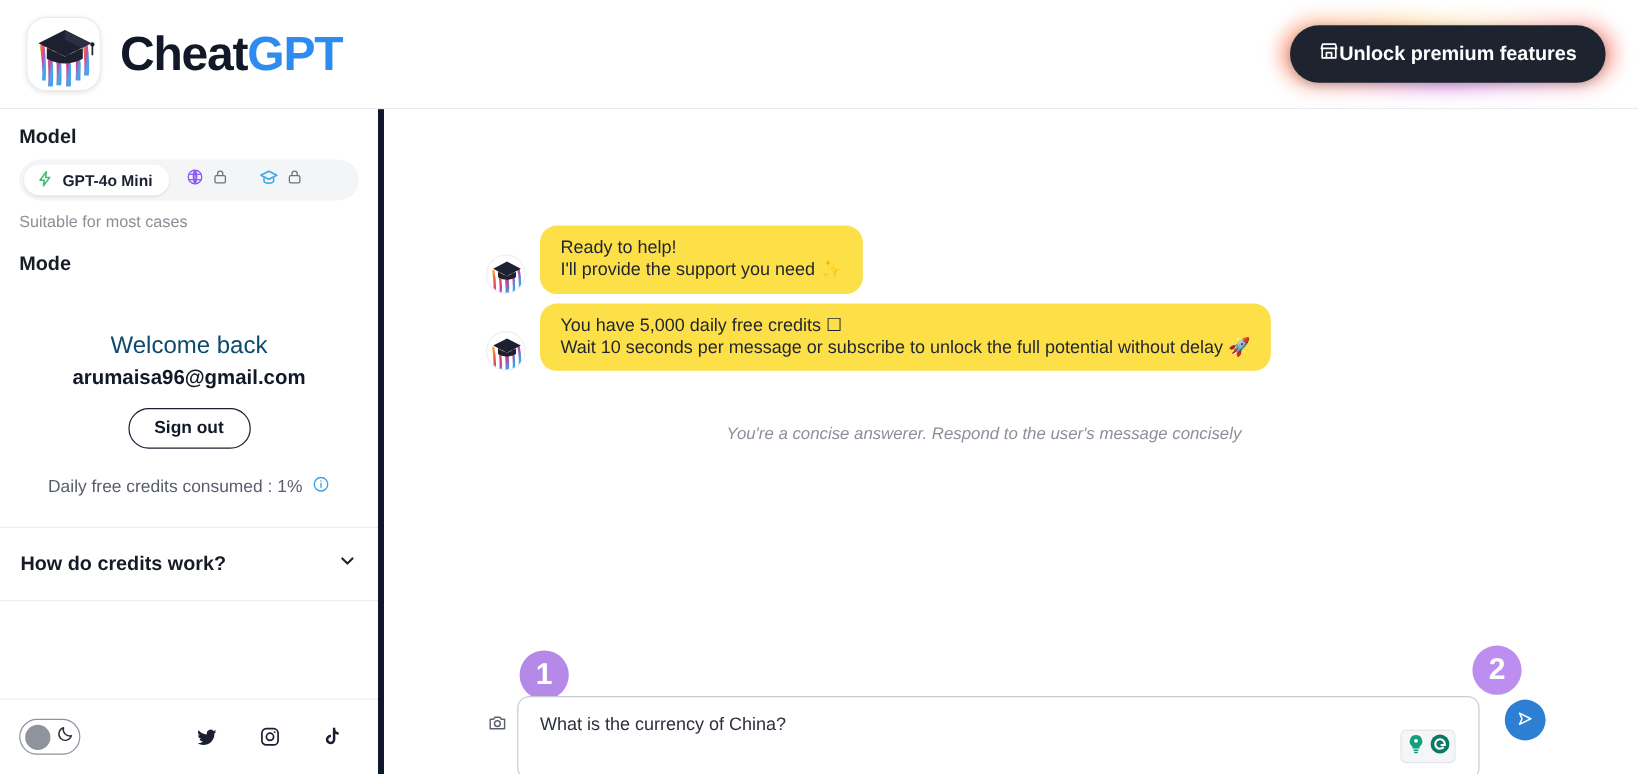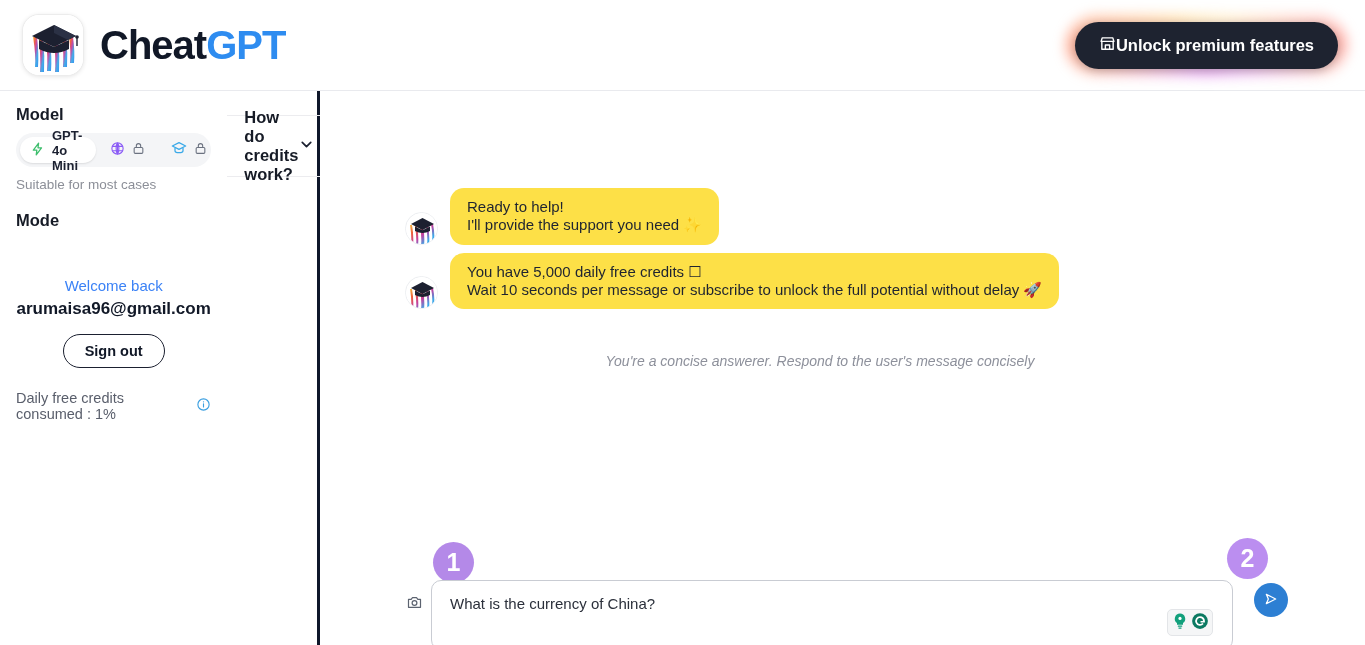--- a/index.html
+++ b/index.html
@@ -53,23 +53,23 @@
     cursor: pointer; white-space: nowrap;
     box-shadow: 0 2px 8px rgba(0,0,0,.25);
   }
 
   
   .body { flex: 1; display: flex; min-height: 0; }
 
   
   .sidebar {
     width: 320px; flex: 0 0 320px;
-    border-right: 3px solid #0f172a;
+    border-right: 5px solid #0f172a;
     background: #fff;
-    display: flex; 
+    display: flex; flex-direction: column;
     position: relative;
     justify-content: space-between;
   }
   .side-pad { padding: 14px 16px 0 16px; }
   .label { font-size: 16.5px; font-weight: 700; color: #161b26; margin-bottom: 9px; }
 
   .model-row {
     display: flex; align-items: center;
     background: #f4f5f7; border-radius: 22px;
     padding: 4px; height: 34px; gap: 2px;
@@ -90,21 +90,21 @@
   .mode-select {
     display: flex; align-items: center; gap: 10px;
     height: 35px; border: 1px solid #dcdee3; border-radius: 9px;
     background: #fff; padding: 0 12px;
     font-size: 14.5px; color: #1b2030; cursor: pointer;
     position: relative;
   }
   .mode-select .chev { margin-left: auto; color: #9aa0ab; }
 
   .welcome { text-align: center; margin-top: 47px; }
-  .welcome-title { font-size: 15px; color: #3b82f6; }
+  .welcome-title { font-size: 20px; color: #0c4a6e; }
   .welcome-mail { font-size: 17px; font-weight: 700; color: #111827; margin-top: 5px; }
   .signout {
     margin: 15px auto 0; display: block;
     background: #fff; border: 1.6px solid #1b2030; border-radius: 20px;
     padding: 8px 21px; font-size: 14.5px; font-weight: 700; color: #111827;
     font-family: "Liberation Sans", sans-serif; cursor: pointer;
   }
   .credits {
     display: flex; align-items: center; justify-content: center; gap: 8px;
     margin-top: 22px; font-size: 14.5px; color: #595e6b;

